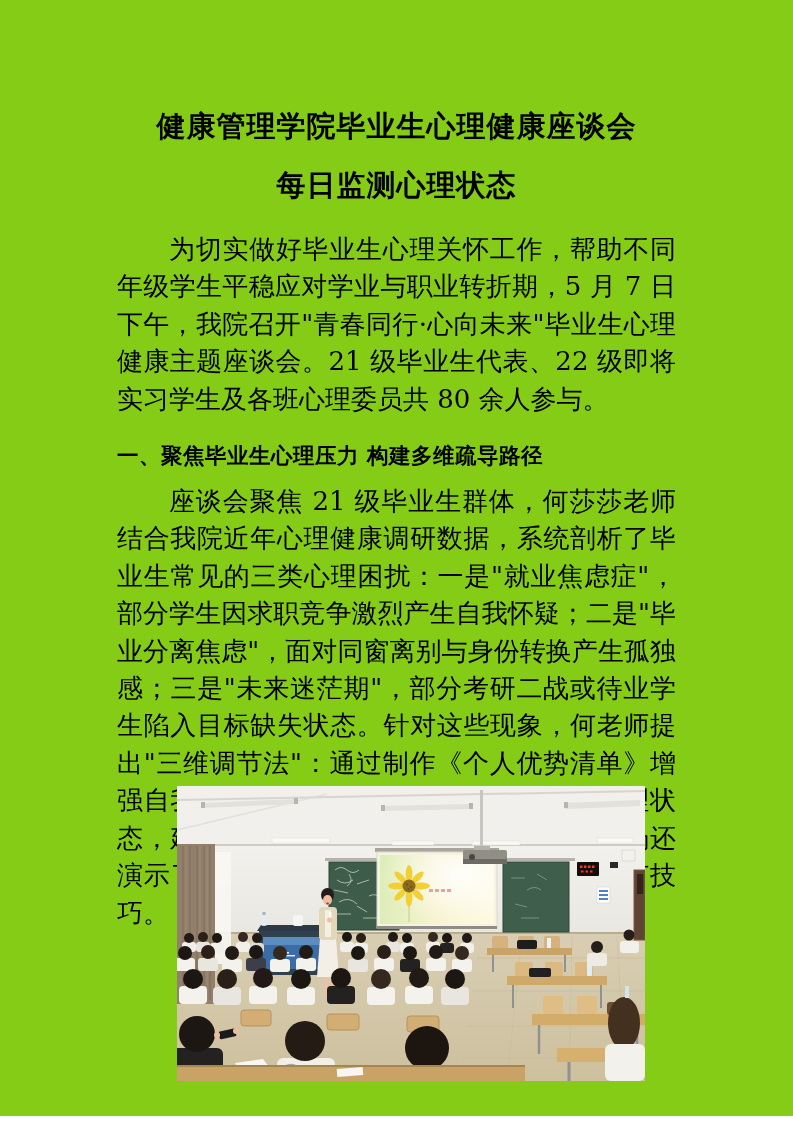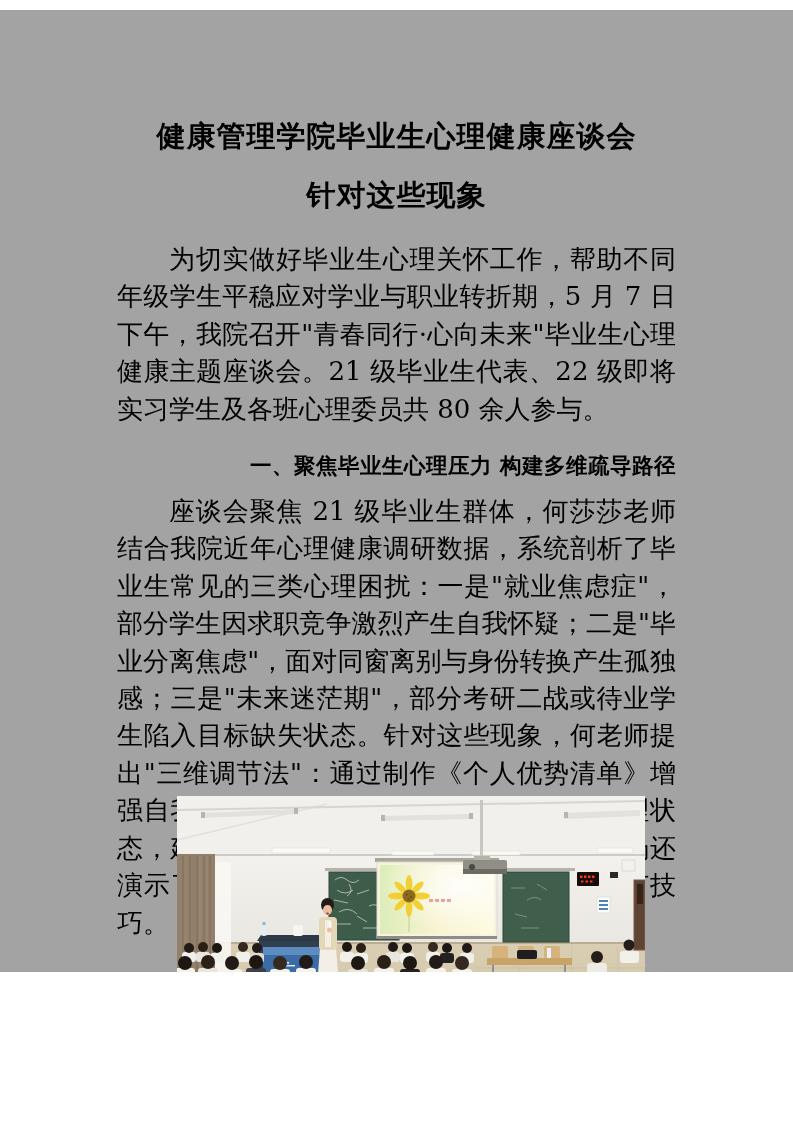--- a/index.html
+++ b/index.html
@@ -1,24 +1,23 @@
 <!DOCTYPE html>
 <html lang="zh"><head>
 <meta charset="utf-8">
 <style>
   html, body { margin: 0; padding: 0; background: #ffffff; }
   .page {
     position: relative;
     width: 793px;
-    height: 962px;
-    background: #a3a3a3;
+    height: 1116px;
+    background: #84cc16;
     overflow: hidden;
     color: #000000;
     font-family: "DejaVu Serif", "Liberation Serif", serif;
-    margin-top: 10px;
   }
   .text-col {
     position: absolute;
     left: 117px;
     top: 0;
     width: 559px;
   }
   .doc-title {
     margin: 97px 0 0 0;
     text-align: center;
@@ -36,42 +35,41 @@
     letter-spacing: 0px;
   }
   .para-intro { margin-top: 16px; }
   .section-heading {
     margin: 19px 0 0 0;
     font-family: "DejaVu Sans", "Liberation Sans", sans-serif;
     font-weight: 700;
     font-size: 21.5px;
     line-height: 37px;
     letter-spacing: 0.5px;
-    text-align: right;
   }
   .para-section { margin-top: 9px; }
   .photo-figure {
     position: absolute;
     left: 177px;
     top: 786px;
     width: 468px;
     height: 295px;
     margin: 0;
     line-height: 0;
   }
 </style>
 </head>
 <body>
 
 <div class="page">
   <div class="text-col">
 
     <h1 class="doc-title">
       <div>健康管理学院毕业生心理健康座谈会</div>
-      <div>针对这些现象</div>
+      <div>每日监测心理状态</div>
     </h1>
 
     <p class="para para-intro">为切实做好毕业生心理关怀工作，帮助不同年级学生平稳应对学业与职业转折期，5 月 7 日下午，我院召开"青春同行·心向未来"毕业生心理健康主题座谈会。21 级毕业生代表、22 级即将实习学生及各班心理委员共 80 余人参与。</p>
 
     <h2 class="section-heading">一、聚焦毕业生心理压力 构建多维疏导路径</h2>
 
     <p class="para para-section">座谈会聚焦 21 级毕业生群体，何莎莎老师结合我院近年心理健康调研数据，系统剖析了毕业生常见的三类心理困扰：一是"就业焦虑症"，部分学生因求职竞争激烈产生自我怀疑；二是"毕业分离焦虑"，面对同窗离别与身份转换产生孤独感；三是"未来迷茫期"，部分考研二战或待业学生陷入目标缺失状态。针对这些现象，何老师提出"三维调节法"：通过制作《个人优势清单》增强自我认知，运用"情绪温度计"每日监测心理状态，建立"朋辈支持小组"促进情感联结。现场还演示了"蝴蝶拍""呼吸放松术"等实用心理调节技巧。</p>
 
   </div>
 

